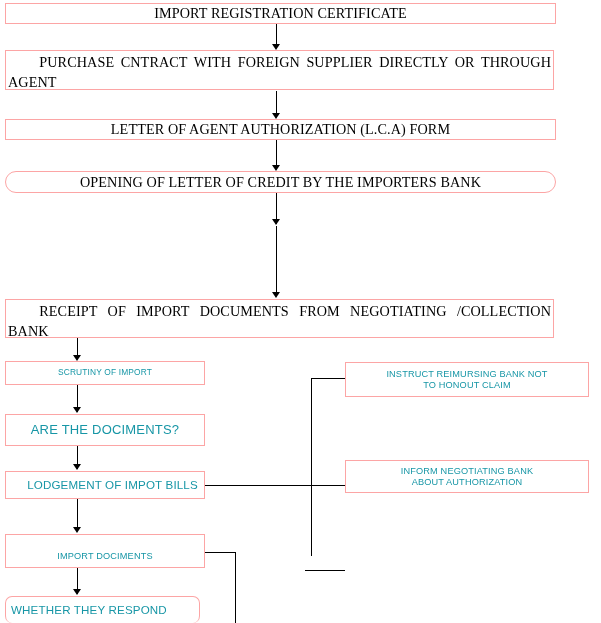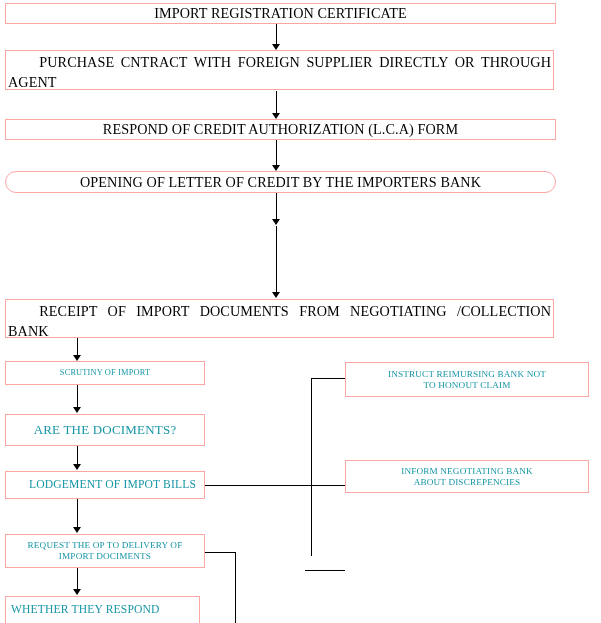--- a/index.html
+++ b/index.html
@@ -36,21 +36,21 @@
     text-align:justify;
     text-align-last:left;
     text-justify:inter-word;
     line-height:1.42;
     padding:1px 2px 0 2px;
     text-indent:2.2em;
   }
 
   
   .teal{
-    font-family:Liberation Serif, serif;
+    font-family:Liberation Sans, sans-serif;
     color:#1796A6;
     justify-content:center;
   }
   .teal .txt{display:block;width:100%;text-align:center;line-height:1.18;}
 
   .t-sm{font-size:8.4px;letter-spacing:0.15px;}
   .t-md{font-size:9.2px;letter-spacing:0.15px;}
   .t-lg{font-size:13px;letter-spacing:0.2px;}
   .t-xl{font-size:11.6px;letter-spacing:0.15px;}
 
@@ -73,21 +73,21 @@
 
   <div class="node main center" style="left:5px;top:3px;width:551px;height:21px;">
     <span class="txt">IMPORT REGISTRATION CERTIFICATE</span>
   </div>
 
   <div class="node main justify" style="left:5px;top:50px;width:549px;height:40px;">
     <span class="txt">PURCHASE CNTRACT WITH FOREIGN SUPPLIER DIRECTLY OR THROUGH AGENT</span>
   </div>
 
   <div class="node main center" style="left:5px;top:119px;width:551px;height:21px;">
-    <span class="txt">RESPOND OF CREDIT AUTHORIZATION (L.C.A) FORM</span>
+    <span class="txt">LETTER OF AGENT AUTHORIZATION (L.C.A) FORM</span>
   </div>
 
   <div class="node main center" style="left:5px;top:171px;width:551px;height:22px;border-radius:11px;">
     <span class="txt">OPENING OF LETTER OF CREDIT BY THE IMPORTERS BANK</span>
   </div>
 
 
   <div class="node main justify" style="left:5px;top:299px;width:549px;height:39px;">
     <span class="txt">RECEIPT OF IMPORT DOCUMENTS FROM NEGOTIATING /COLLECTION BANK</span>
   </div>
@@ -99,40 +99,40 @@
   <div class="node teal t-lg" style="left:5px;top:414px;width:200px;height:32px;">
     <span class="txt">ARE THE DOCIMENTS?</span>
   </div>
 
   <div class="node teal t-xl" style="left:5px;top:471px;width:200px;height:28px;padding-left:15px;">
     <span class="txt">LODGEMENT OF IMPOT BILLS</span>
   </div>
 
   <div class="node teal t-md" style="left:5px;top:534px;width:200px;height:34px;">
     <span class="txt">
-      <span>REQUEST THE OP TO DELIVERY OF</span><br>
+      <br>
       <span>IMPORT DOCIMENTS</span>
     </span>
   </div>
 
-  <div class="node teal t-xl" style="left:5px;top:596px;width:195px;height:27px;border-bottom:none;justify-content:flex-start;">
+  <div class="node teal t-xl" style="left:5px;top:596px;width:195px;height:27px;border-bottom:none;justify-content:flex-start;border-radius:7px;">
     <span class="txt" style="text-align:left;padding-left:5px;">WHETHER THEY RESPOND</span>
   </div>
 
   <div class="node teal t-md" style="left:345px;top:362px;width:244px;height:35px;">
     <span class="txt">
       <span>INSTRUCT REIMURSING BANK NOT</span><br>
       <span>TO HONOUT CLAIM</span>
     </span>
   </div>
 
   <div class="node teal t-md" style="left:345px;top:460px;width:244px;height:33px;">
     <span class="txt">
       <span>INFORM NEGOTIATING BANK</span><br>
-      <span>ABOUT DISCREPENCIES</span>
+      <span>ABOUT AUTHORIZATION</span>
     </span>
   </div>
 
 
   <div class="conn v" style="left:276px;top:24px;height:24px;"></div>
   <div class="arrowhead" style="left:272px;top:44px;"></div>
 
   <div class="conn v" style="left:276px;top:91px;height:26px;"></div>
   <div class="arrowhead" style="left:272px;top:113px;"></div>
 

